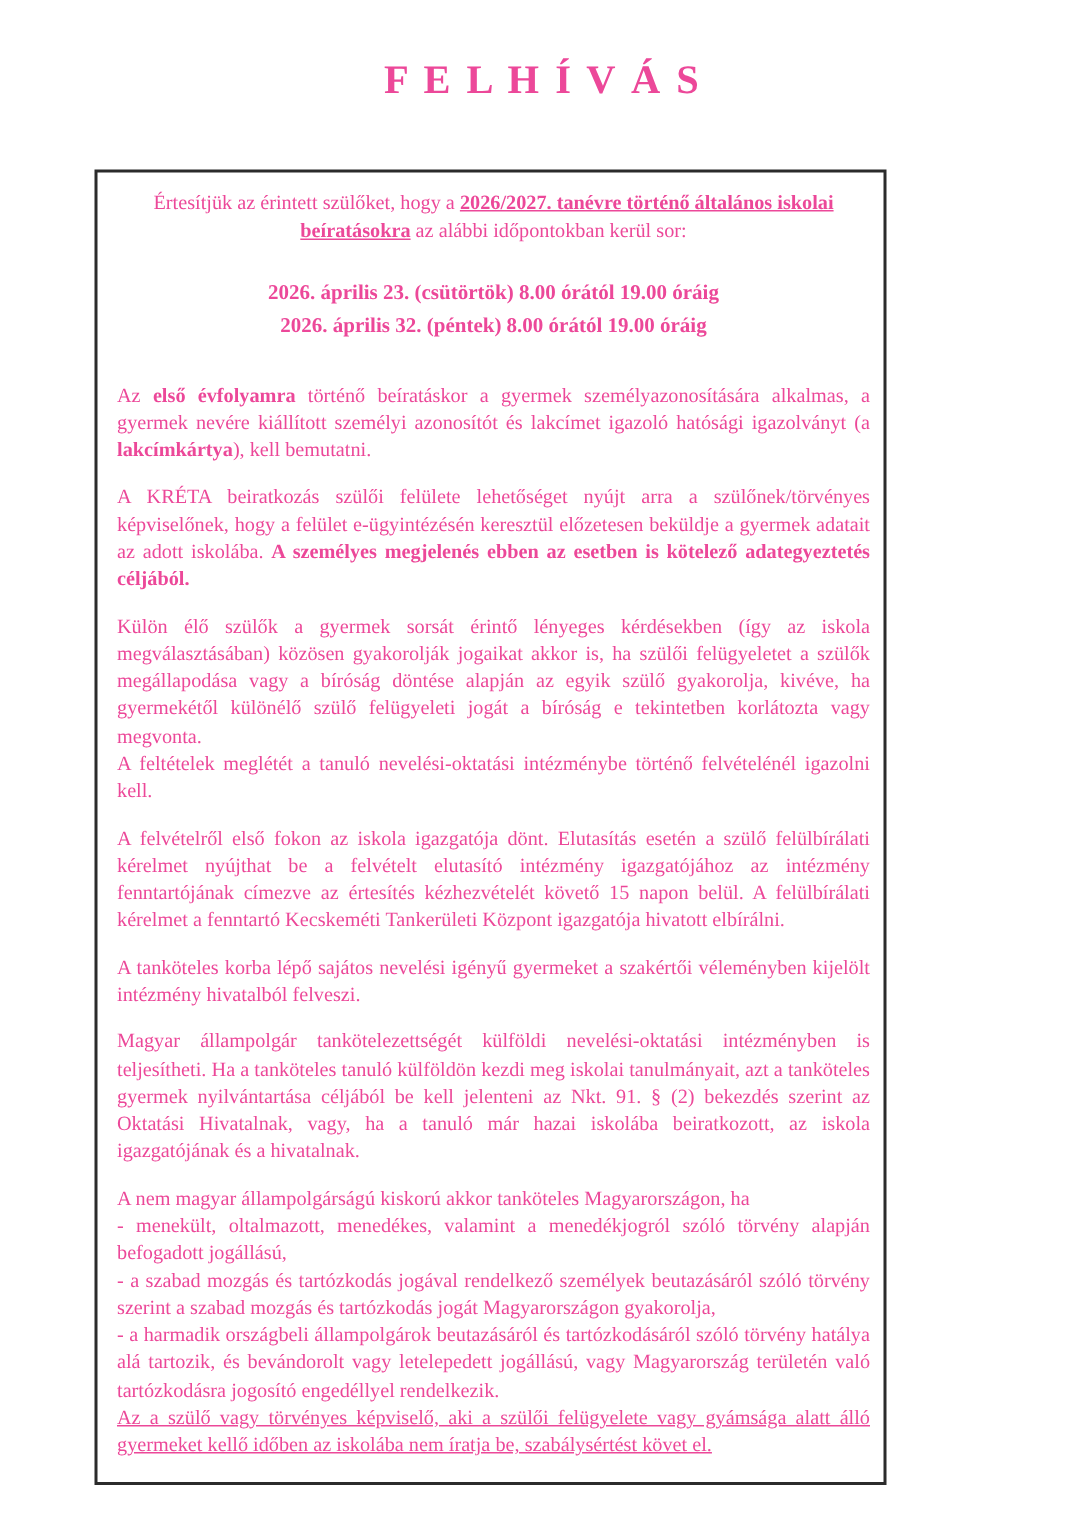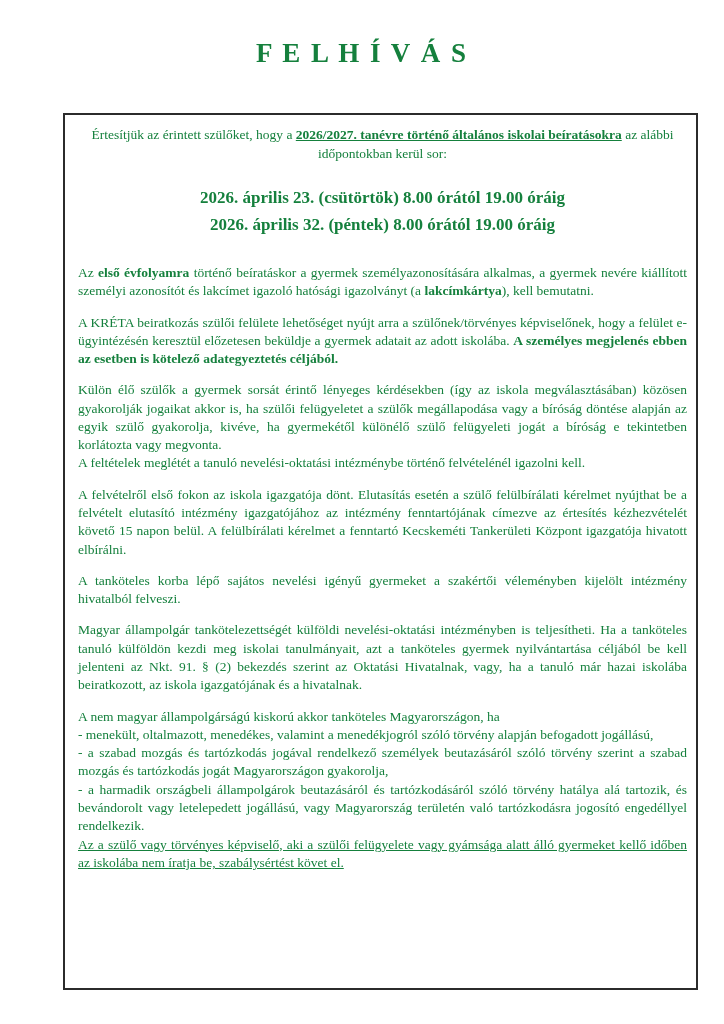--- a/index.html
+++ b/index.html
@@ -1,21 +1,21 @@
 <!DOCTYPE html>
 <html lang="hu"><head>
 <meta charset="utf-8">
 <style>
   html, body { margin: 0; padding: 0; background: #ffffff; }
   .page {
     position: relative;
     width: 724px;
     height: 1024px;
     background: #ffffff;
-    color: #15803d;
+    color: #ec4899;
     font-family: "Liberation Serif", "DejaVu Serif", serif;
     overflow: hidden;
   }
   .doc-title {
     margin: 0;
     padding-top: 38px;
     text-align: center;
     font-size: 27px;
     font-weight: bold;
     letter-spacing: 2px;
@@ -27,38 +27,38 @@
     text-align: center;
     font-size: 15.5px;
     font-weight: bold;
     line-height: 1.18;
   }
   .box {
     box-sizing: border-box;
     position: absolute;
     left: 63px;
     top: 113px;
-    width: 635px;
+    width: 528px;
     height: 877px;
     border: 2px solid #2b2b2b;
     padding: 9px 9px 6px 13px;
     overflow: hidden;
   }
   .intro {
     margin: 2px 8px 0 8px;
     text-align: center;
     font-size: 13.5px;
     line-height: 1.38;
   }
   .dates {
     margin-top: 22px;
     margin-bottom: 26px;
     text-align: center;
     font-weight: bold;
-    font-size: 17px;
+    font-size: 14px;
     line-height: 1.55;
   }
   .para {
     margin: 0 0 13px 0;
     font-size: 13.5px;
     line-height: 1.355;
     text-align: justify;
   }
   .para:last-child { margin-bottom: 0; }
   .b { font-weight: bold; }

